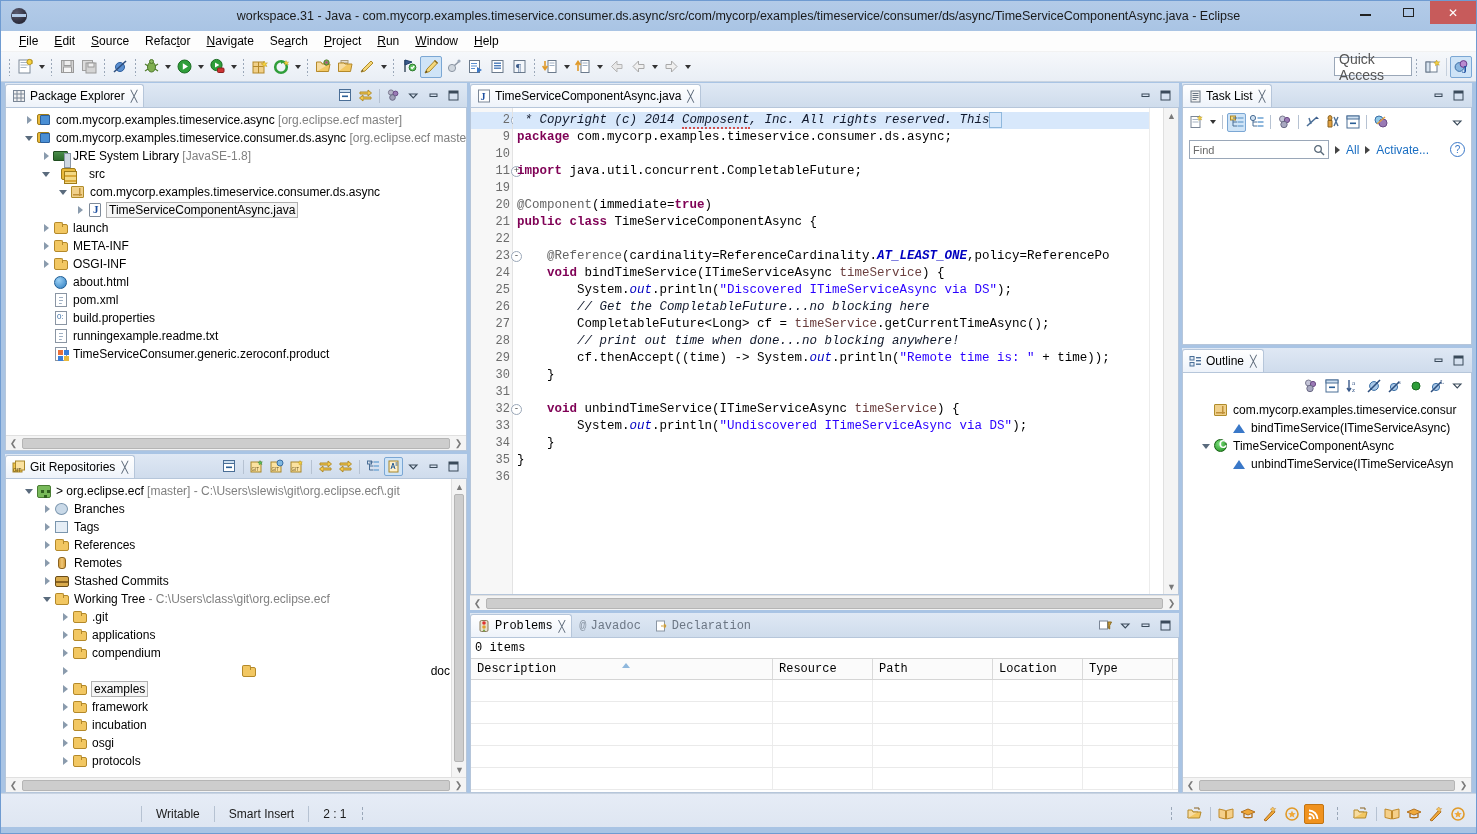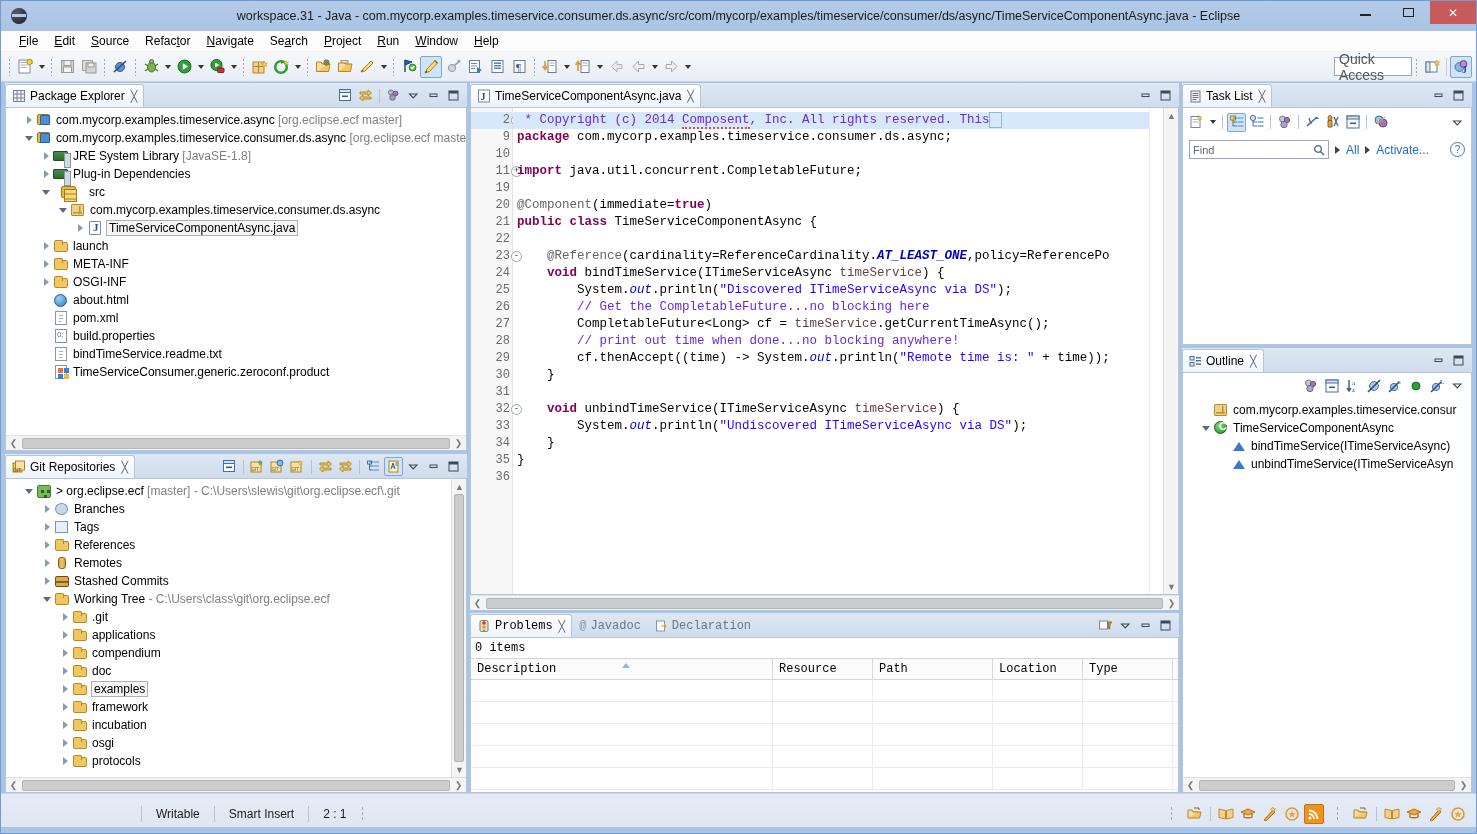--- a/index.html
+++ b/index.html
@@ -230,21 +230,21 @@
   }
   #code {
     flex:1; padding-top:4px; overflow:hidden;
     font-family:"Liberation Mono", monospace; font-size:12.5px;
     white-space:pre; position:relative;
   }
   .cl { height:17px; line-height:17px; padding-left:4px; }
   .cl.hl { background:#d8e8fb; }
   .kw { color:#7f0055; font-weight:bold; }
   .str { color:#2a00ff; }
-  .cmt { color:#6d28d9; }
+  .cmt { color:#0f172a;font-style:italic; }
   .anno { color:#646464; }
   .fld { color:#0000c0; font-style:italic; }
   .sfld { color:#0000c0; font-weight:bold; font-style:italic; }
   .param { color:#6a3e3e; }
   .misspell { border-bottom:2px dotted #d05050; }
   #edit-scroll-v {
     position:absolute; right:0; top:0; bottom:0; width:15px; background:#f4f4f4;
     border-left:1px solid #e0e0e0;
   }
   .sb-arrow-up, .sb-arrow-dn {
@@ -614,27 +614,20 @@
                 </span>
                 <span><span>com.mycorp.examples.timeservice.consumer.ds.async</span><span class="tdim"> [org.eclipse.ecf maste</span></span>
               </div>
               <div class="trow" style="padding-left: 21px;">
                 <span class="twist closed"></span>
                 <span class="ticon">
                   <span class="ic-lib" style="position:absolute;left:0;top:3px;width:15px;height:10px;"></span>
                 </span>
                 <span><span>JRE System Library</span><span class="tdim"> [JavaSE-1.8]</span></span>
               </div>
-              <div class="trow" style="padding-left: 21px;">
-                <span class="twist closed"></span>
-                <span class="ticon">
-                  <span class="ic-lib" style="position:absolute;left:0;top:3px;width:15px;height:10px;"></span>
-                </span>
-                <span><span>Plug-in Dependencies</span></span>
-              </div>
               <div class="trow" style="padding-left: 21px; gap: 8px;">
                 <span class="twist open"></span>
                 <span class="ticon">
                   <span class="ic-srcfolder" style="position:absolute;left:0;top:2px;width:15px;height:12px;"></span>
                 </span>
                 <span><span>src</span></span>
               </div>
               <div class="trow" style="padding-left: 38px;">
                 <span class="twist open"></span>
                 <span class="ticon">
@@ -689,21 +682,21 @@
                 <span class="ticon">
                   <span class="ic-prop" style="position:absolute;left:2px;top:1px;width:12px;height:14px;"></span>
                 </span>
                 <span><span>build.properties</span></span>
               </div>
               <div class="trow" style="padding-left: 21px;">
                 <span class="twist "></span>
                 <span class="ticon">
                   <span class="ic-file" style="position:absolute;left:2px;top:1px;width:12px;height:14px;"></span>
                 </span>
-                <span><span>bindTimeService.readme.txt</span></span>
+                <span><span>runningexample.readme.txt</span></span>
               </div>
               <div class="trow" style="padding-left: 21px;">
                 <span class="twist "></span>
                 <span class="ticon">
                   <span class="ic-product" style="position:absolute;left:2px;top:1px;width:12px;height:14px;"></span>
                 </span>
                 <span><span>TimeServiceConsumer.generic.zeroconf.product</span></span>
               </div>
             </div>
 
@@ -871,21 +864,21 @@
                 </span>
                 <span><span>applications</span></span>
               </div>
               <div class="trow" style="padding-left: 40px;">
                 <span class="twist closed"></span>
                 <span class="ticon">
                   <span class="ic-folder" style="position:absolute;left:1px;top:4px;width:14px;height:10px;"></span>
                 </span>
                 <span><span>compendium</span></span>
               </div>
-              <div class="trow" style="padding-left: 40px;">
+              <div class="trow" style="padding-left: 40px; justify-content: space-between;">
                 <span class="twist closed"></span>
                 <span class="ticon">
                   <span class="ic-folder" style="position:absolute;left:1px;top:4px;width:14px;height:10px;"></span>
                 </span>
                 <span><span>doc</span></span>
               </div>
               <div class="trow" style="padding-left: 40px;">
                 <span class="twist closed"></span>
                 <span class="ticon">
                   <span class="ic-folder" style="position:absolute;left:1px;top:4px;width:14px;height:10px;"></span>
@@ -1314,33 +1307,33 @@
             </div>
           </div>
           <div class="tree" id="outline-tree">
               <div class="trow" style="padding-left: 4px;">
                 <span class="twist "></span>
                 <span class="ticon">
                   <span class="ic-pkg" style="position:absolute;left:1px;top:2px;width:13px;height:12px;"></span>
                 </span>
                 <span><span>com.mycorp.examples.timeservice.consur</span></span>
               </div>
+              <div class="trow" style="padding-left: 22px;">
+                <span class="twist "></span>
+                <span class="ticon">
+                  <span class="ic-method" style="position:absolute;left:2px;"></span>
+                </span>
+                <span><span>bindTimeService(ITimeServiceAsync)</span></span>
+              </div>
               <div class="trow" style="padding-left: 4px;">
                 <span class="twist open"></span>
                 <span class="ticon">
                   <span class="ic-class" style="position:absolute;left:1px;top:1px;width:13px;height:13px;"></span>
                 </span>
                 <span><span>TimeServiceComponentAsync</span></span>
-              </div>
-              <div class="trow" style="padding-left: 22px;">
-                <span class="twist "></span>
-                <span class="ticon">
-                  <span class="ic-method" style="position:absolute;left:2px;"></span>
-                </span>
-                <span><span>bindTimeService(ITimeServiceAsync)</span></span>
               </div>
               <div class="trow" style="padding-left: 22px;">
                 <span class="twist "></span>
                 <span class="ticon">
                   <span class="ic-method" style="position:absolute;left:2px;"></span>
                 </span>
                 <span><span>unbindTimeService(ITimeServiceAsyn</span></span>
               </div>
             </div>
           <div style="position:absolute;bottom:0;left:0;right:0;height:15px;background:#f4f4f4;border-top:1px solid #e0e0e0;display:flex;align-items:center;">

